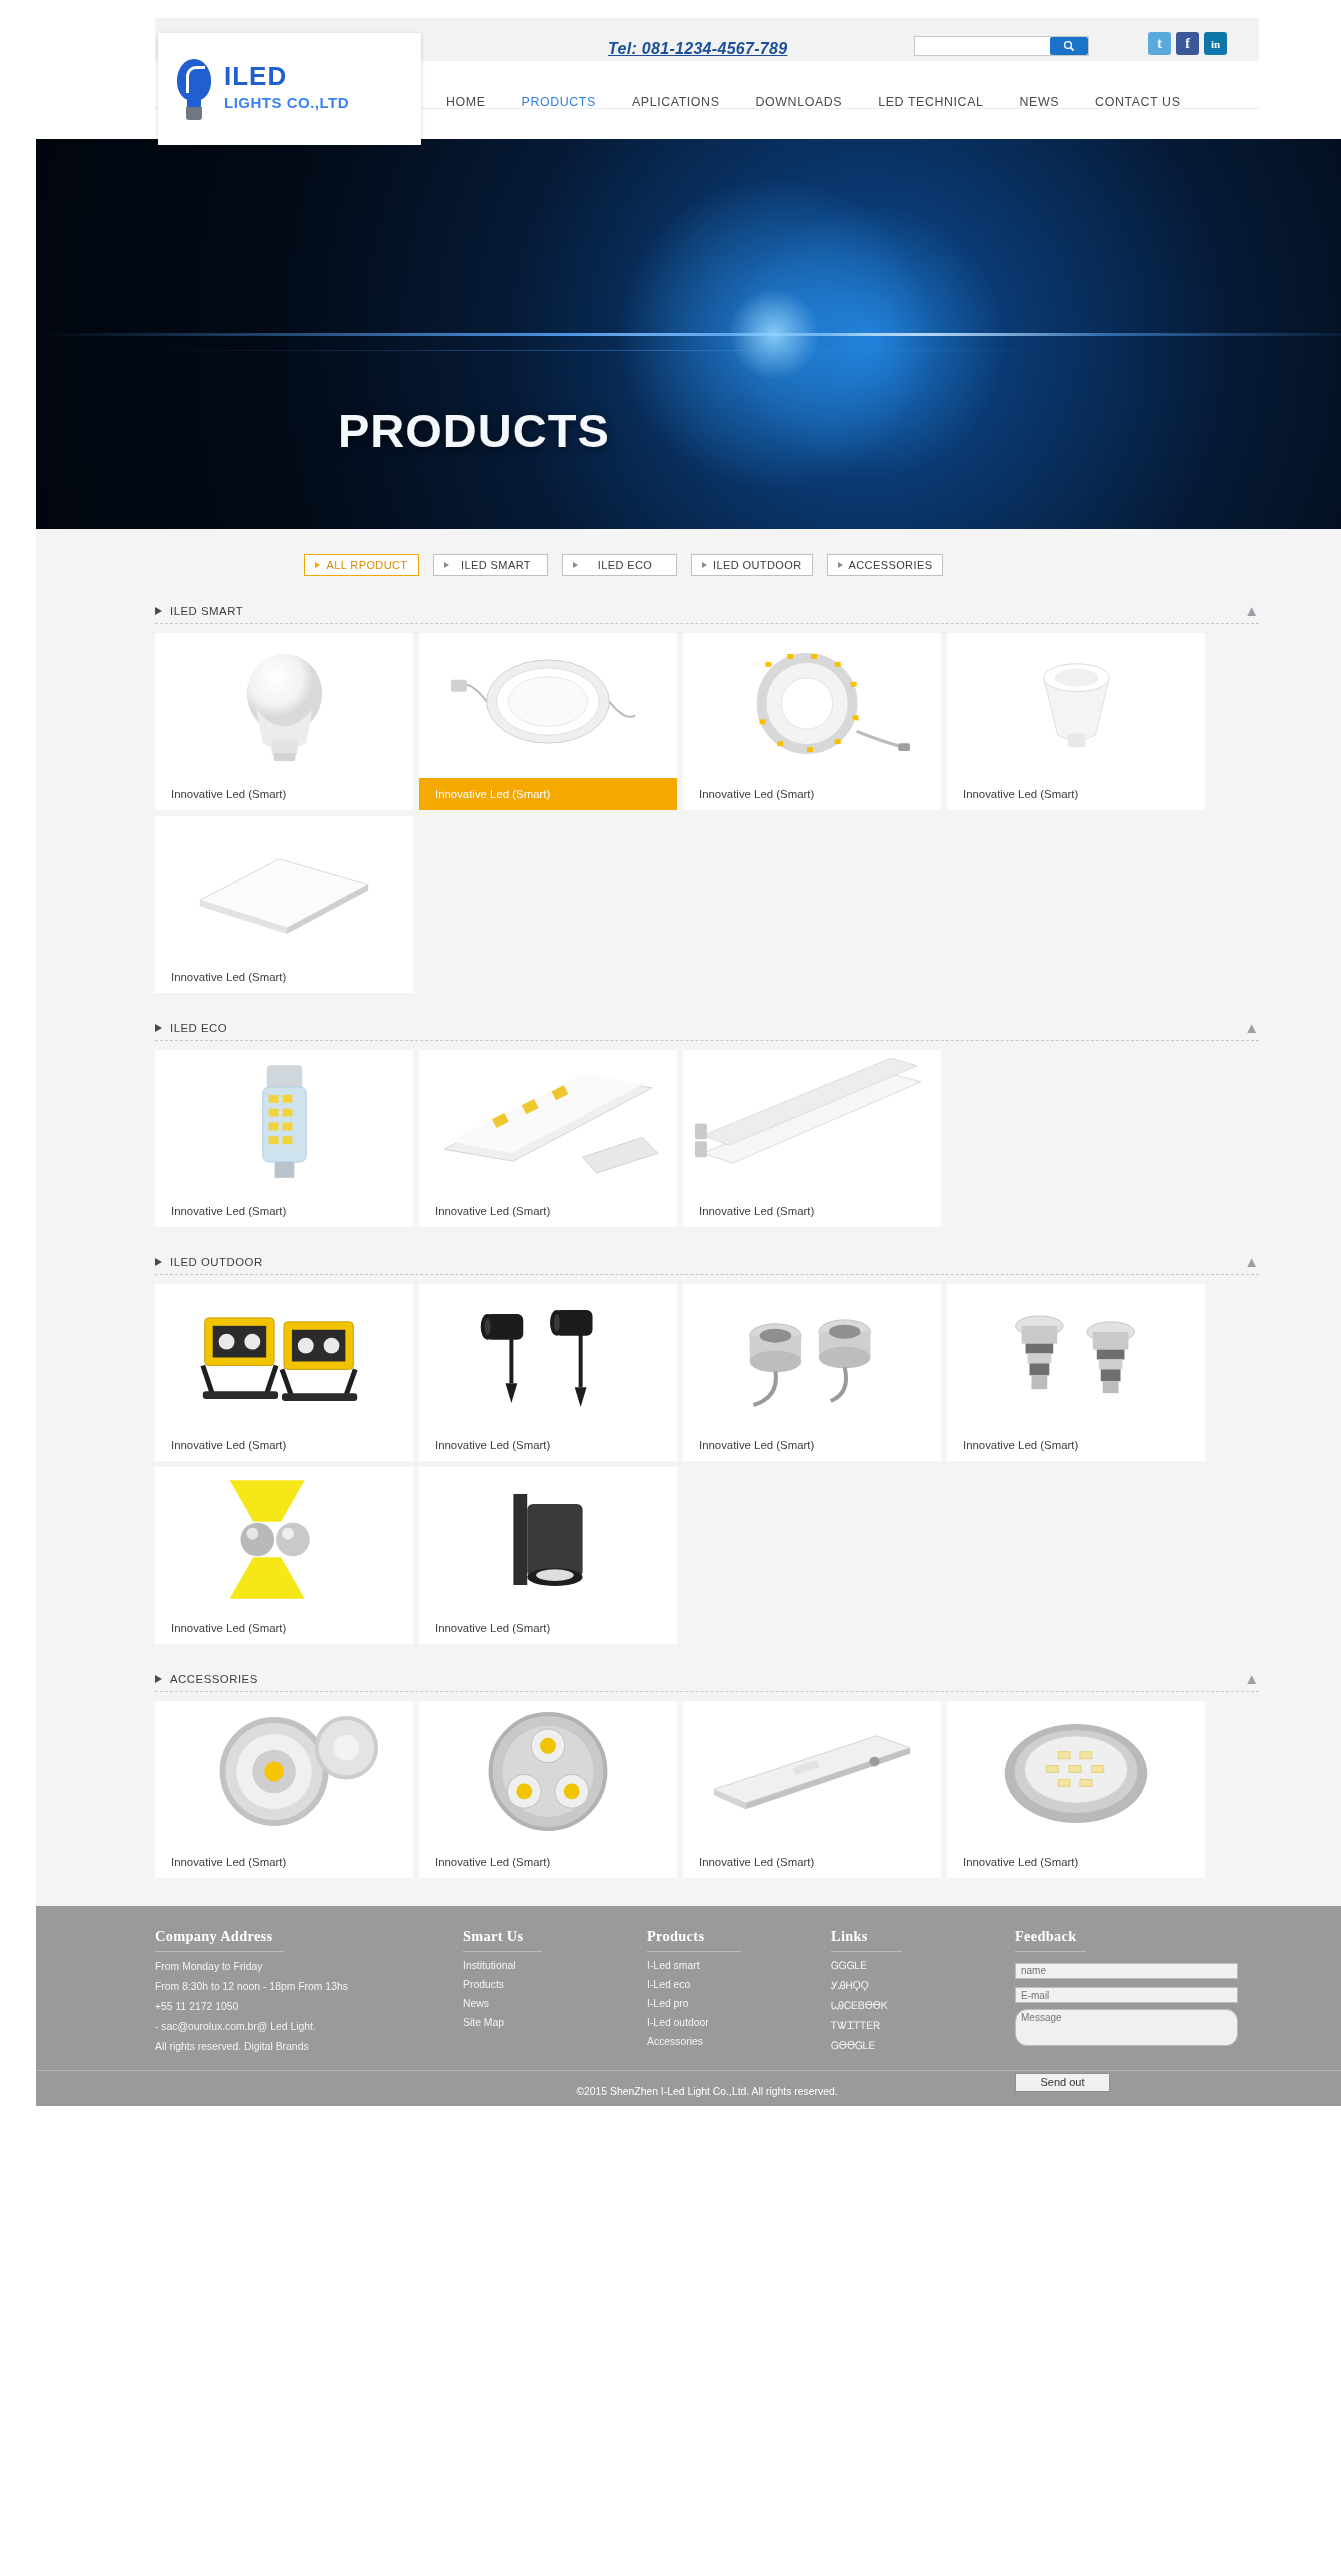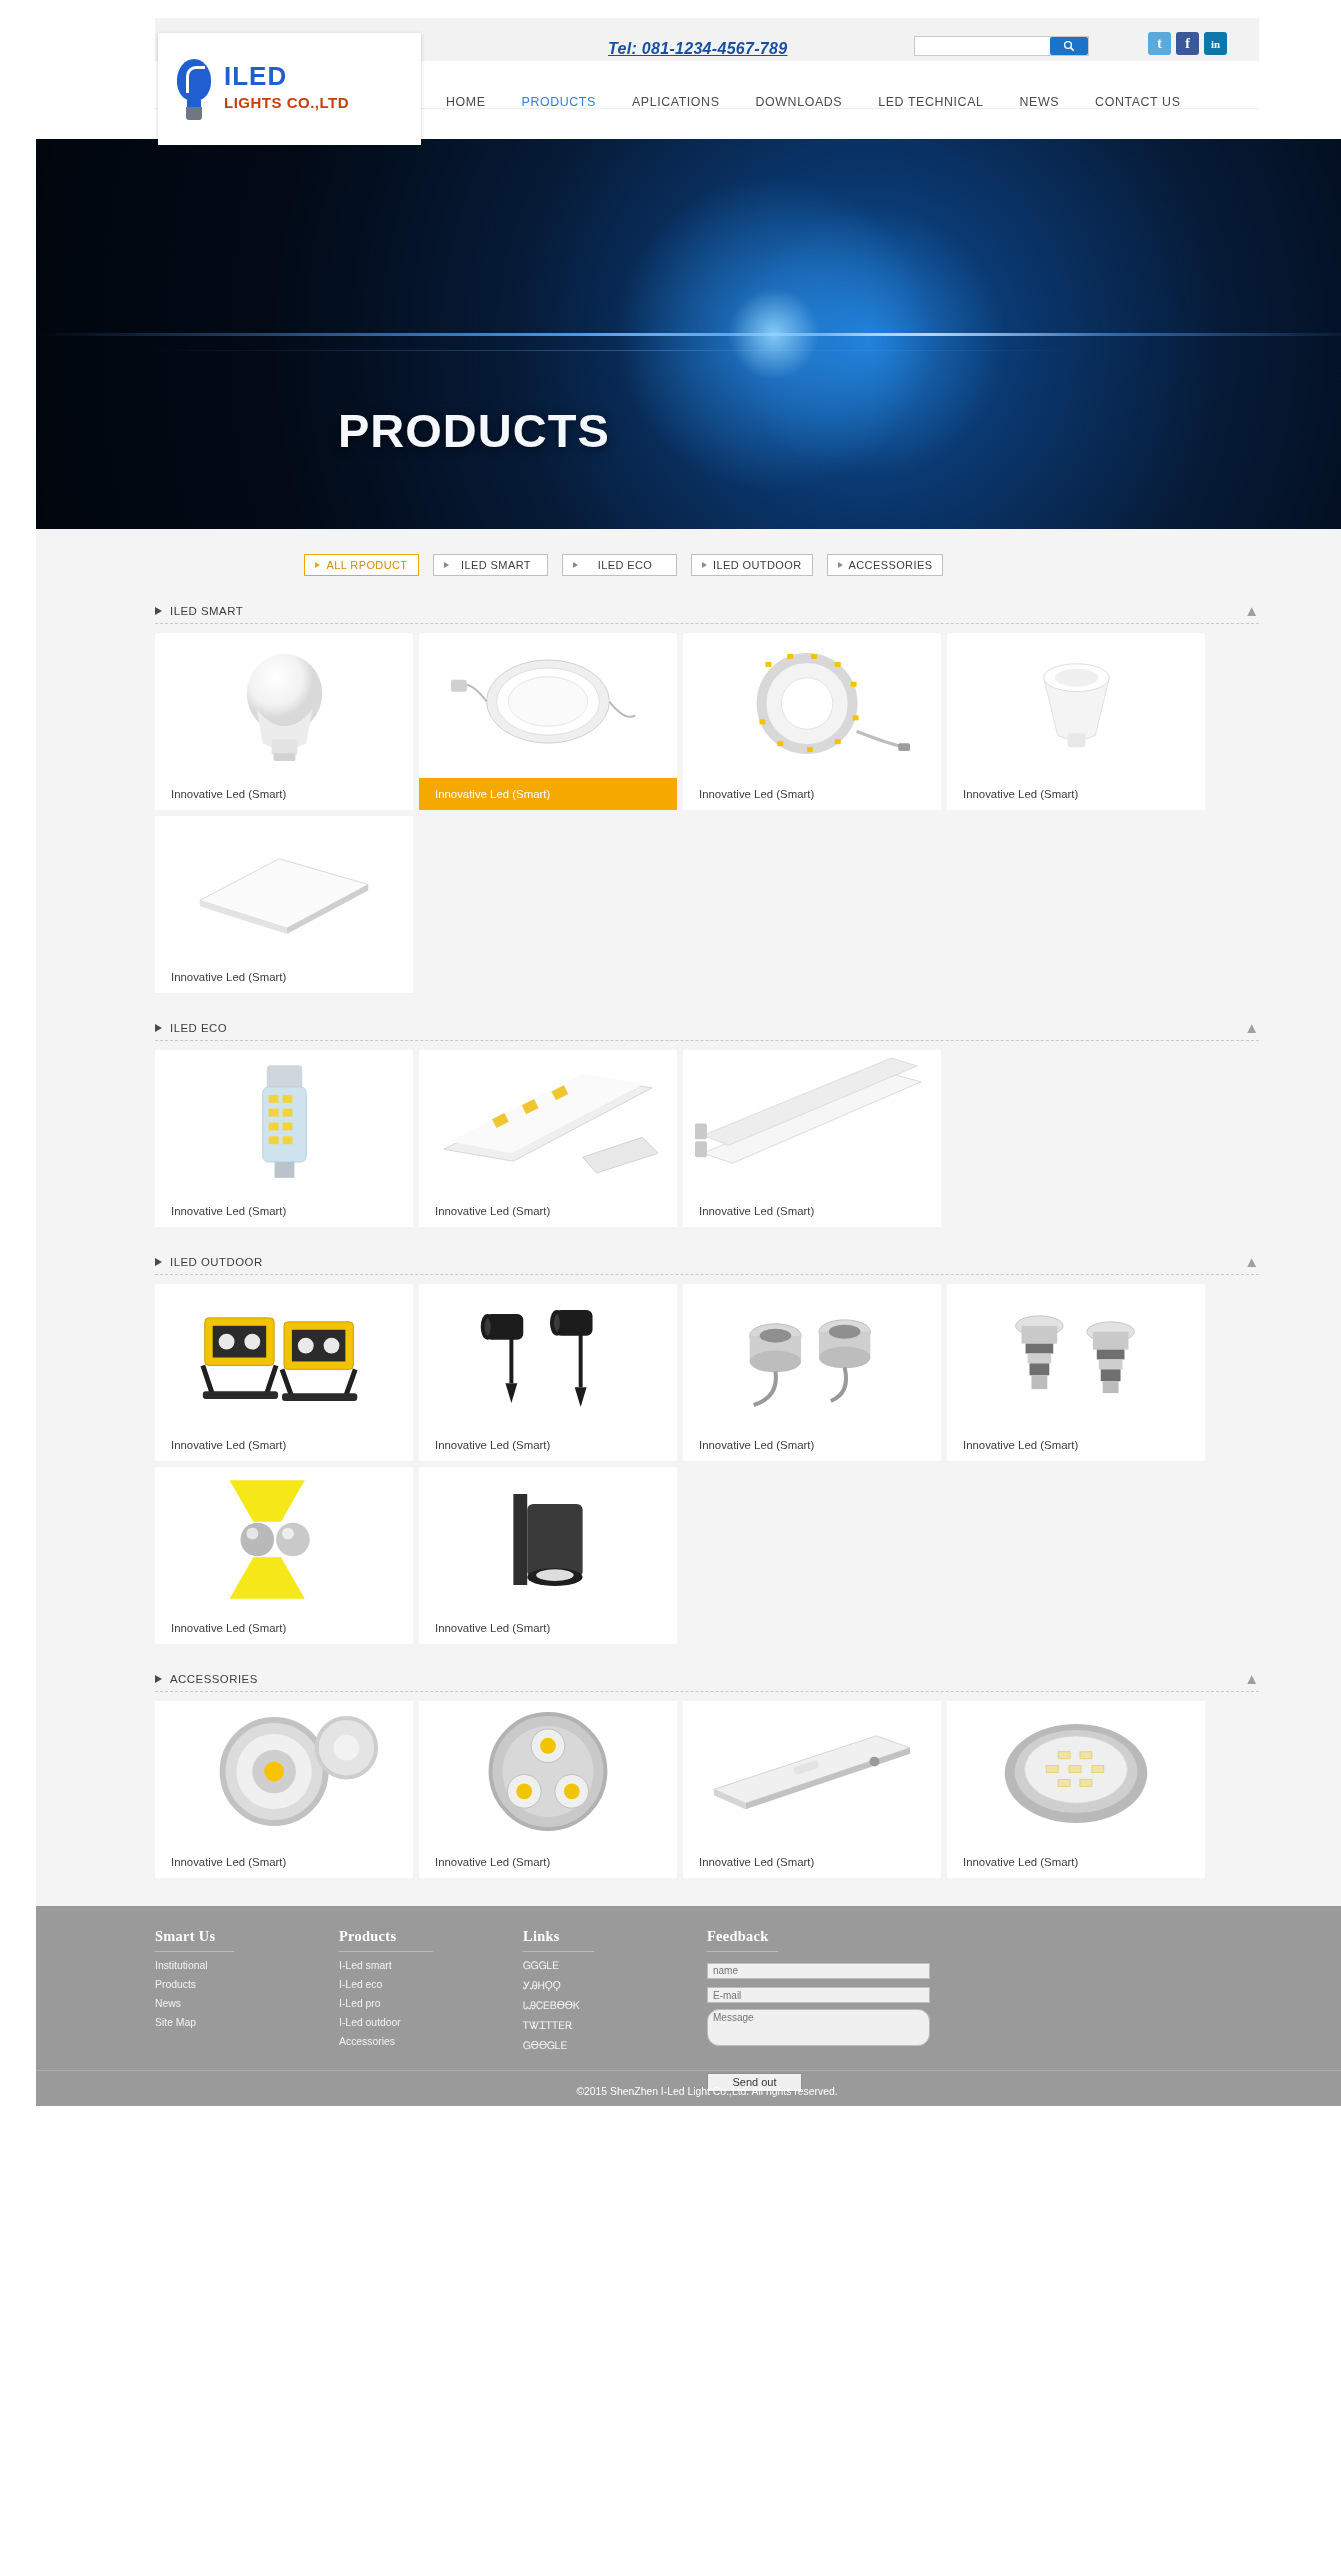--- a/index.html
+++ b/index.html
@@ -34,21 +34,21 @@
   
   .logo { position:absolute; left:122px; top:33px; width:263px; height:112px; background:#fff;
           box-shadow:0 1px 4px rgba(0,0,0,.18); display:flex; align-items:center; padding-left:14px; z-index:5; }
   .bulb { width:44px; height:61px; position:relative; margin-right:8px; }
   .bulb .glass { position:absolute; left:5px; top:0; width:34px; height:42px; background:#1f5fd0; border-radius:50% 50% 45% 45%; }
   .bulb .glass:after { content:""; position:absolute; left:9px; top:7px; width:16px; height:24px;
                        border-left:3px solid #fff; border-top:3px solid #fff; border-radius:10px 0 0 0; }
   .bulb .neck { position:absolute; left:15px; top:41px; width:14px; height:7px; background:#1f5fd0; }
   .bulb .base { position:absolute; left:14px; top:48px; width:16px; height:13px; background:#6f7783; border-radius:0 0 3px 3px; }
   .logotext .l1 { font-size:26px; font-weight:bold; color:#1f5fd0; letter-spacing:1px; line-height:28px; }
-  .logotext .l2 { font-size:15px; font-weight:bold; color:#c2410c; letter-spacing:0.5px; line-height:26px; }
+  .logotext .l2 { font-size:15px; font-weight:bold; color:#3b82f6; letter-spacing:0.5px; line-height:26px; }
 
   
   .navbar { position:absolute; left:119px; top:61px; width:1104px; height:48px; background:#ffffff;
             border-bottom:1px solid #ececec; }
   .navitems { position:absolute; left:291px; top:0; height:48px; display:flex; align-items:flex-end; gap:36px; }
   .navitems a { font-size:12.4px; color:#4a4a4a; text-decoration:none; letter-spacing:0.6px; cursor:pointer; }
   .navitems a.active { color:#2f7fe0; }
 
   
   .hero { width:1342px; height:390px; position:relative; overflow:hidden;
@@ -543,20 +543,29 @@
           <div class="cap">Innovative Led (Smart)</div>
         </div>
       </div>
 
     </div>
   </div>
 
   <div class="footer">
     <div class="footer-inner">
 
+      <div class="fcol c1">
+        <h4>Company Address</h4>
+        <div class="rule rule-1"></div>
+        <p>From Monday to Friday</p>
+        <p>From 8:30h to 12 noon - 18pm From 13hs</p>
+        <p>+55 11 2172 1050</p>
+        <p>- sac@ourolux.com.br@ Led Light.</p>
+        <p>All rights reserved. Digital Brands</p>
+      </div>
 
       <div class="fcol c2">
         <h4>Smart Us</h4>
         <div class="rule rule-2"></div>
         <a>Institutional</a>
         <a>Products</a>
         <a>News</a>
         <a>Site Map</a>
       </div>
 

